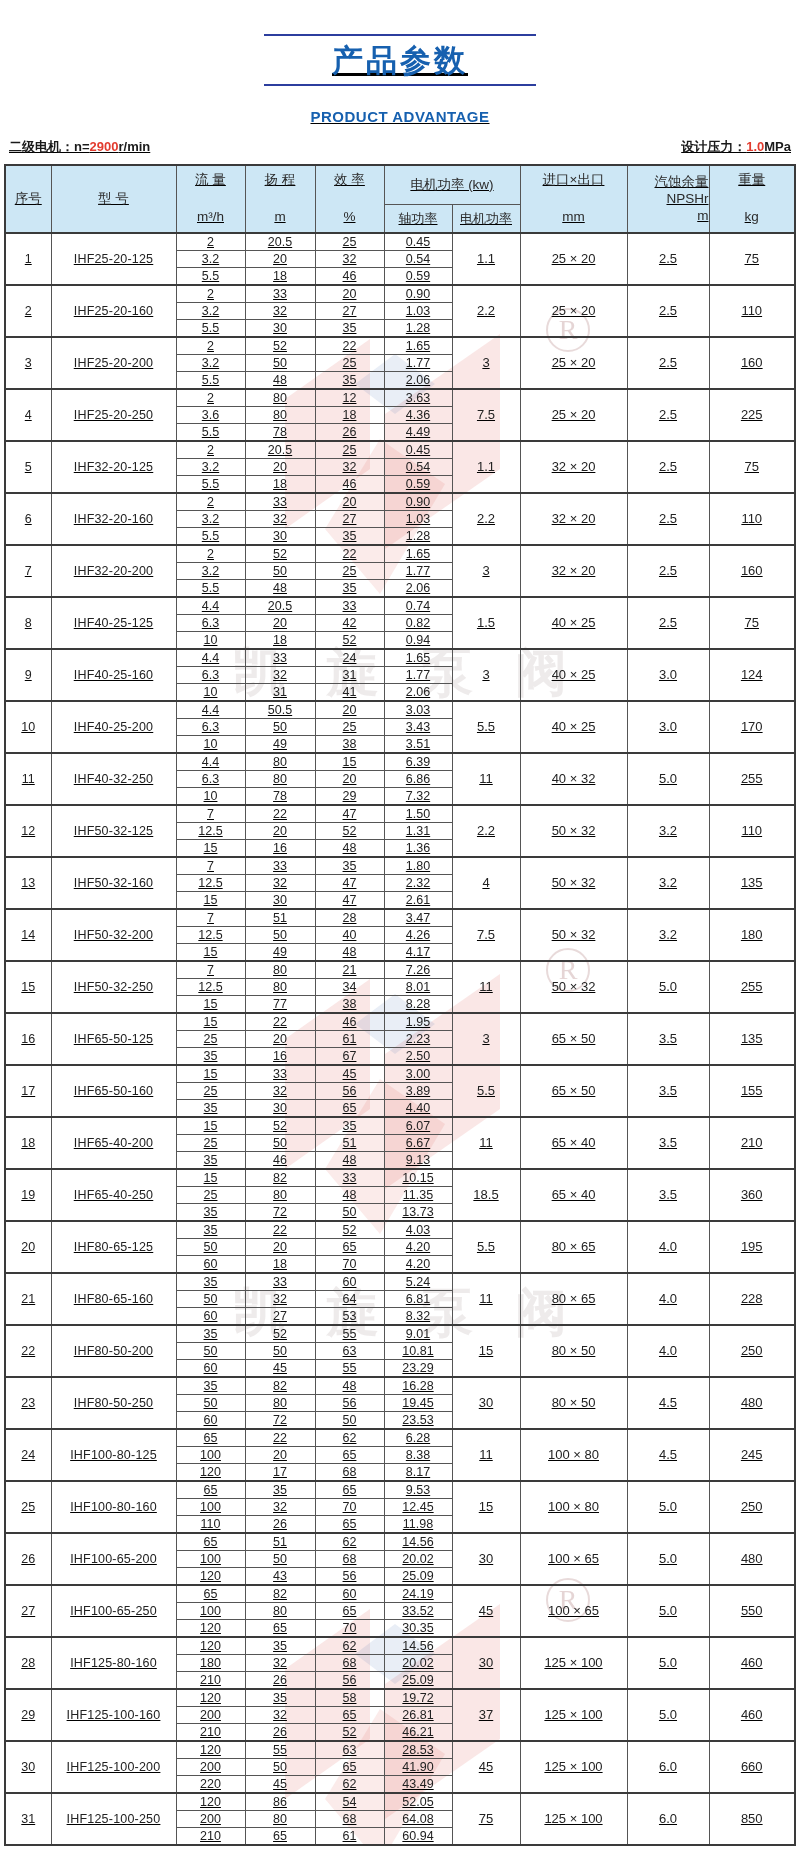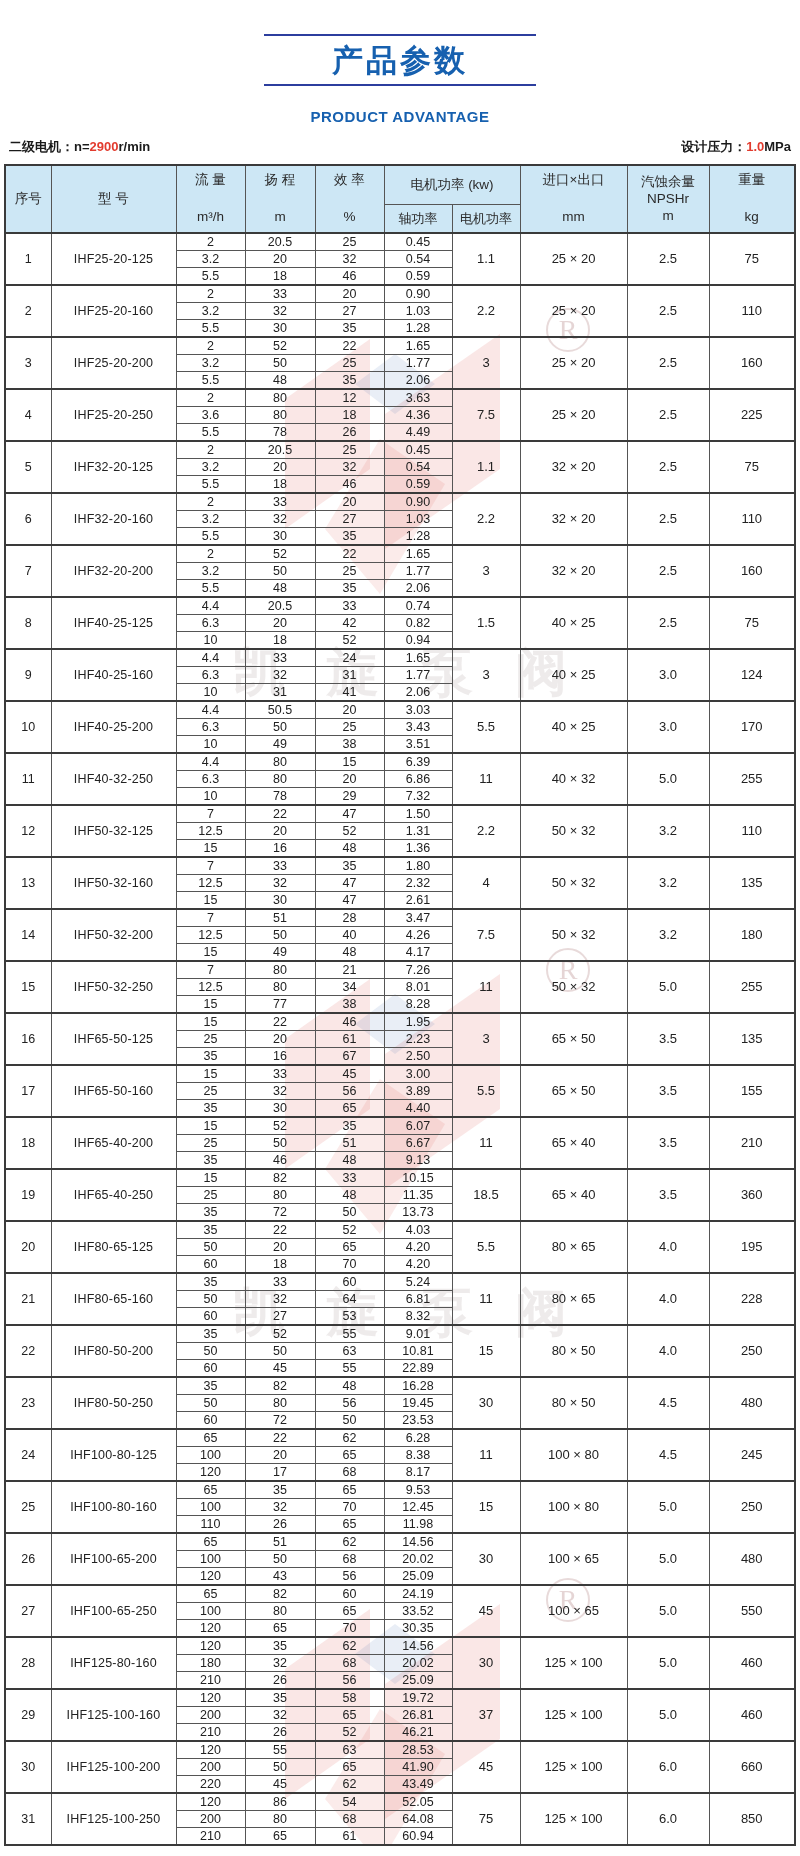--- a/index.html
+++ b/index.html
@@ -2,21 +2,21 @@
 <html><head>
 <meta charset="utf-8">
 <style>
   * { margin:0; padding:0; box-sizing:border-box; }
   html,body { background:#ffffff; }
   body {
     width:800px; height:1856px; margin:0 auto; overflow:hidden;
     font-family:"Liberation Sans","DejaVu Sans",sans-serif;
     -webkit-font-smoothing:antialiased;
   }
-  .page { position:relative; width:800px; height:1312px; background:#fff; }
+  .page { position:relative; width:800px; height:1312px; background:#fff;text-decoration:underline; }
 
   
   .title-block { padding-top:34px; text-align:center; }
   .rule { width:272px; margin:0 auto; border-top:2px solid #2c3e9e; }
   .page-title {
     font-size:31px; font-weight:700; color:#1660af;
     letter-spacing:3px; line-height:1.3; margin:5px 0 3px;
   }
   .page-subtitle {
     font-size:15px; font-weight:700; color:#1660af;
@@ -38,21 +38,21 @@
     border-collapse:collapse; border:2px solid #3a3a3a;
     background:transparent;
     font-size:12.5px; color:#222;
   }
   table.spec td { border:1px solid #555; text-align:center; padding:0; }
 
   thead td { background:#cde7f5; font-size:13.5px; color:#2b2b2b; }
   thead tr.h1 td { height:39px; }
   thead tr.h2 td { height:29px; font-size:13px; }
   .hstack { display:flex; flex-direction:column; justify-content:center; gap:22px; line-height:1.1; padding:4px 0; }
-  .hstack.tight { gap:2px; }
+  .hstack.tight { gap:2px;align-items:flex-end; }
 
   tbody.group td { height:16px; line-height:16px; background:transparent; }
   tbody.group tr:first-child td { border-top:2px solid #3a3a3a; }
   td.model-cell { text-align:left; padding-left:9px; letter-spacing:0.2px; }
   td.merged { font-size:13px; }
 
   
   .wm-layer { position:absolute; z-index:0; left:0; top:0; width:100%; height:100%; overflow:hidden; pointer-events:none; }
   .wm { position:absolute; left:0; width:100%; display:flex; flex-direction:column; align-items:center; }
   .wm-logo { position:relative; width:300px; height:300px; }
@@ -739,21 +739,21 @@
           <tr>
             <td>50</td>
             <td>50</td>
             <td>63</td>
             <td>10.81</td>
           </tr>
           <tr>
             <td>60</td>
             <td>45</td>
             <td>55</td>
-            <td>22.89</td>
+            <td>23.29</td>
           </tr>
         </tbody>
         <tbody class="group">
           <tr>
             <td rowspan="3">23</td>
             <td class="model-cell" rowspan="3">IHF80-50-250</td>
             <td>35</td>
             <td>82</td>
             <td>48</td>
             <td>16.28</td>

